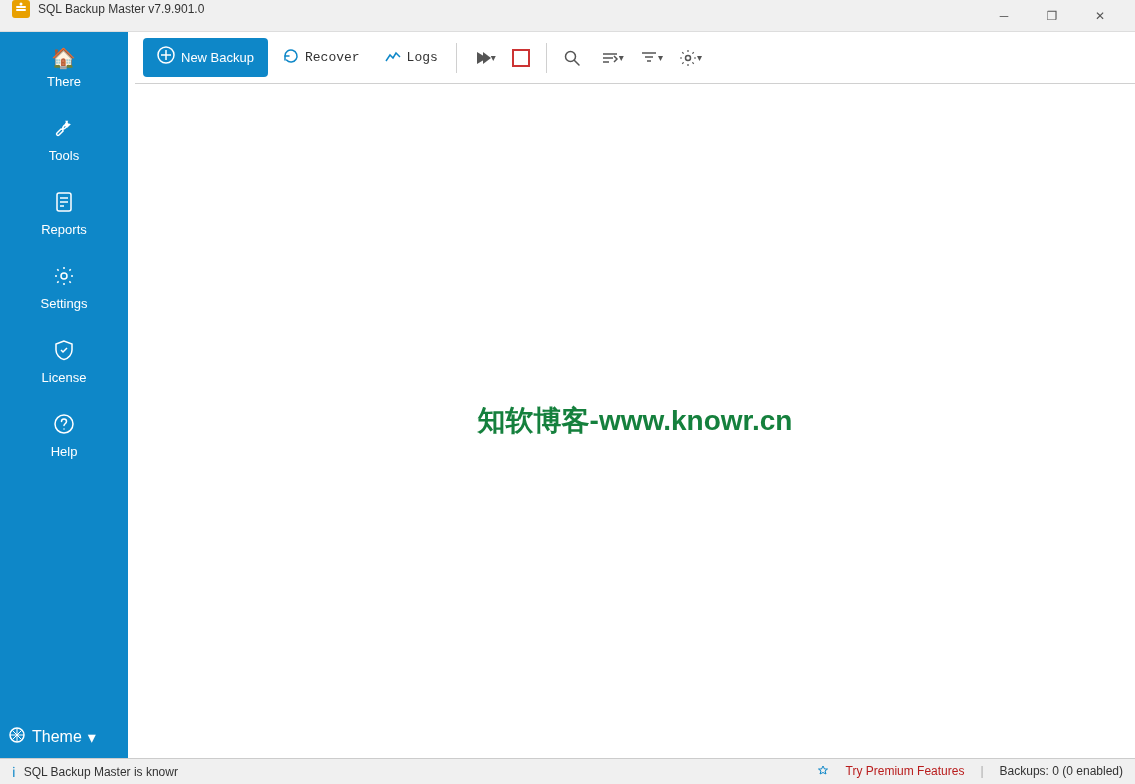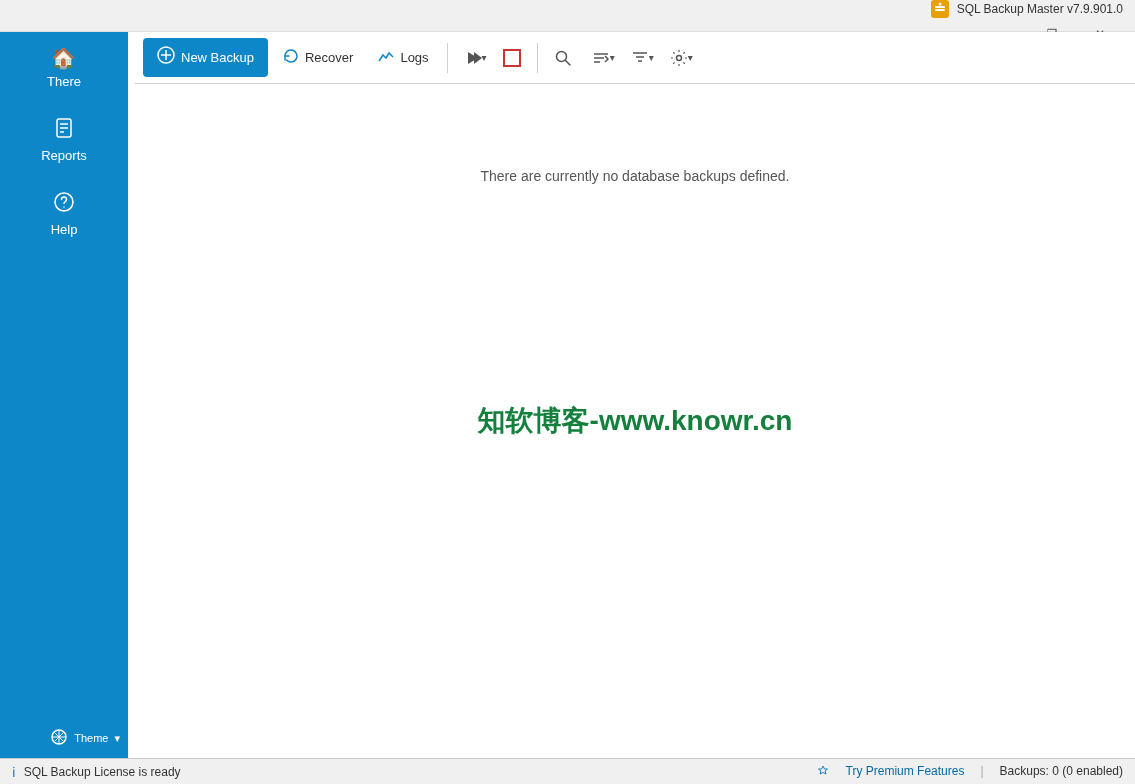--- a/index.html
+++ b/index.html
@@ -3,25 +3,24 @@
   <meta charset="utf-8">
   <style>
     * { margin: 0; padding: 0; box-sizing: border-box; }
     body { font-family: 'Segoe UI', sans-serif; width: 1135px; height: 784px; overflow: hidden; display: flex; flex-direction: column; background: #f0f0f0; }
 
     
     .titlebar {
       height: 32px;
       background: #f0f0f0;
       display: flex;
-      align-items: flex-end;
+      align-items: flex-start;
       padding: 0 12px;
       justify-content: space-between;
       border-bottom: 1px solid #ddd;
-      flex-direction: column;
     }
     .titlebar-left { display: flex; align-items: center; gap: 8px; }
     .titlebar-icon { width: 18px; height: 18px; background: #e8a000; border-radius: 3px; display: flex; align-items: center; justify-content: center; font-size: 10px; color: white; font-weight: bold; }
     .titlebar-title { font-size: 12px; color: #333; }
     .titlebar-controls { display: flex; gap: 2px; }
     .titlebar-btn { width: 46px; height: 32px; display: flex; align-items: center; justify-content: center; font-size: 12px; color: #555; cursor: pointer; border: none; background: transparent; }
 
     
     .app-body { display: flex; flex: 1; overflow: hidden; }
 
@@ -44,25 +43,25 @@
       gap: 4px;
       font-size: 13px;
       min-height: 64px;
     }
     .sidebar-item.active { background: rgba(255,255,255,0.2); }
     .sidebar-icon { font-size: 20px; }
     .sidebar-spacer { flex: 1; }
     .sidebar-theme {
       display: flex;
       align-items: center;
-      justify-content: flex-end;
+      justify-content: flex-start;
       color: white;
       cursor: pointer;
       padding: 10px 8px;
-      font-size: 11px;
+      font-size: 16px;
       gap: 6px;
     }
 
     
     .content-area { flex: 1; display: flex; flex-direction: column; background: white; padding-left: 7px; }
 
     
     .toolbar {
       height: 52px;
       background: white;
@@ -89,21 +88,21 @@
       display: flex;
       align-items: center;
       gap: 5px;
       background: transparent;
       color: #333;
       border: none;
       border-radius: 4px;
       padding: 7px 10px;
       font-size: 13px;
       cursor: pointer;
-      font-family: Liberation Sans, sans-serif;
+      font-family: Liberation Mono, monospace;
     }
     .toolbar-separator { width: 1px; height: 30px; background: #d0d0d0; margin: 0 4px; }
     .toolbar-icon-btn {
       display: flex;
       align-items: center;
       justify-content: center;
       background: transparent;
       border: none;
       border-radius: 4px;
       padding: 7px 8px;
@@ -145,21 +144,21 @@
       display: flex;
       align-items: center;
       padding: 0 12px;
       font-size: 12px;
       color: #333;
       gap: 8px;
     }
     .statusbar-icon { color: #0e87c8; font-size: 14px; }
     .statusbar-spacer { flex: 1; }
     .statusbar-right { display: flex; align-items: center; gap: 16px; }
-    .statusbar-link { color: #0369a1; text-decoration: none; cursor: pointer; }
+    .statusbar-link { color: #b91c1c; text-decoration: none; cursor: pointer; }
     .statusbar-divider { color: #aaa; }
 
     
     .stop-btn {
       width: 18px;
       height: 18px;
       border: 2px solid #cc3333;
       background: transparent;
       cursor: pointer;
       display: inline-block;
@@ -190,27 +189,53 @@
 <div class="app-body">
 
   <div class="sidebar">
     <div class="sidebar-item">
       <span class="sidebar-icon">🏠</span>
       <span>There</span>
     </div>
     <div class="sidebar-item">
       <span class="sidebar-icon">
         <svg width="22" height="22" viewBox="0 0 22 22" fill="none">
+          <path d="M13.5 4.5a5 5 0 0 1-5.5 7.5L4 16a1.41 1.41 0 0 0 2 2l4-4a5 5 0 0 1 6.5-6.5L14 10l-2-2 2-3.5z" stroke="white" stroke-width="1.5" fill="none"></path>
+        </svg>
+      </span>
+      <span>Tools</span>
+    </div>
+    <div class="sidebar-item">
+      <span class="sidebar-icon">
+        <svg width="22" height="22" viewBox="0 0 22 22" fill="none">
           <rect x="4" y="2" width="14" height="18" rx="2" stroke="white" stroke-width="1.5" fill="none"></rect>
           <line x1="7" y1="7" x2="15" y2="7" stroke="white" stroke-width="1.5"></line>
           <line x1="7" y1="11" x2="15" y2="11" stroke="white" stroke-width="1.5"></line>
           <line x1="7" y1="15" x2="11" y2="15" stroke="white" stroke-width="1.5"></line>
         </svg>
       </span>
       <span>Reports</span>
+    </div>
+    <div class="sidebar-item">
+      <span class="sidebar-icon">
+        <svg width="22" height="22" viewBox="0 0 22 22" fill="none">
+          <circle cx="11" cy="11" r="3" stroke="white" stroke-width="1.5" fill="none"></circle>
+          <path d="M11 2v2M11 18v2M2 11h2M18 11h2M4.22 4.22l1.42 1.42M16.36 16.36l1.42 1.42M4.22 17.78l1.42-1.42M16.36 5.64l1.42-1.42" stroke="white" stroke-width="1.5"></path>
+        </svg>
+      </span>
+      <span>Settings</span>
+    </div>
+    <div class="sidebar-item">
+      <span class="sidebar-icon">
+        <svg width="22" height="22" viewBox="0 0 22 22" fill="none">
+          <path d="M11 2L3 5v6c0 4.4 3.4 8.5 8 9.5 4.6-1 8-5.1 8-9.5V5L11 2z" stroke="white" stroke-width="1.5" fill="none"></path>
+          <path d="M8 11l2 2 4-4" stroke="white" stroke-width="1.5"></path>
+        </svg>
+      </span>
+      <span>License</span>
     </div>
     <div class="sidebar-item">
       <span class="sidebar-icon">
         <svg width="22" height="22" viewBox="0 0 22 22" fill="none">
           <circle cx="11" cy="11" r="9" stroke="white" stroke-width="1.5" fill="none"></circle>
           <path d="M8.5 8.5a2.5 2.5 0 0 1 5 0c0 2-2.5 2.5-2.5 4" stroke="white" stroke-width="1.5" stroke-linecap="round"></path>
           <circle cx="11" cy="16" r="0.75" fill="white"></circle>
         </svg>
       </span>
       <span>Help</span>
@@ -307,31 +332,30 @@
         <svg width="18" height="18" viewBox="0 0 18 18" fill="none">
           <circle cx="9" cy="9" r="2.5" stroke="#555" stroke-width="1.5" fill="none"></circle>
           <path d="M9 1v2M9 15v2M1 9h2M15 9h2M3.22 3.22l1.42 1.42M13.36 13.36l1.42 1.42M3.22 14.78l1.42-1.42M13.36 4.64l1.42-1.42" stroke="#555" stroke-width="1.2"></path>
         </svg>
         <span class="toolbar-arrow">▾</span>
       </button>
     </div>
 
     <div class="main-content">
       <div class="empty-message">
-        <div>There are currently no database backups defined.</div>
       </div>
       <div class="watermark">知软博客-www.knowr.cn</div>
     </div>
 
   </div>
 </div>
 
 <div class="statusbar">
   <span class="statusbar-icon">ℹ</span>
-  <span>SQL Backup License is ready</span>
+  <span>SQL Backup Master is knowr</span>
   <div class="statusbar-spacer"></div>
   <div class="statusbar-right">
     <span style="color:#0e87c8;">
       <svg width="14" height="14" viewBox="0 0 14 14" fill="none" style="vertical-align:middle;">
         <path d="M7 1l1.5 3h3l-2.5 2 1 3L7 7.5 4 9l1-3L2.5 4h3z" stroke="#0e87c8" stroke-width="1" fill="none"></path>
       </svg>
     </span>
     <a class="statusbar-link">Try Premium Features</a>
     <span class="statusbar-divider">|</span>
     <span>Backups: 0 (0 enabled)</span>

